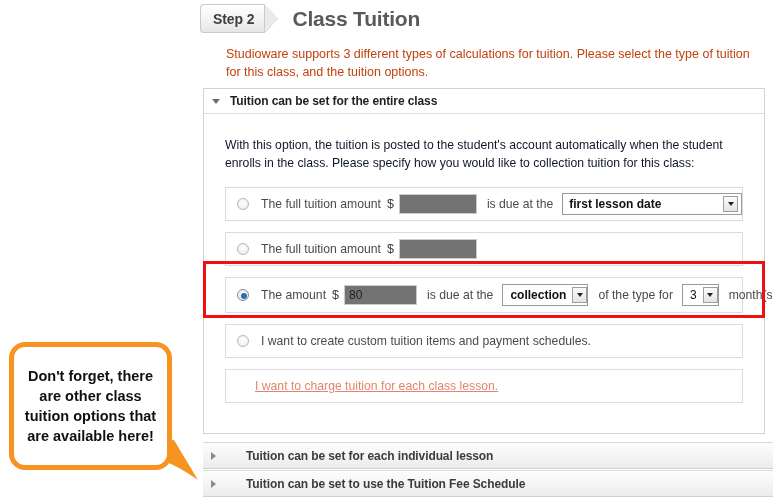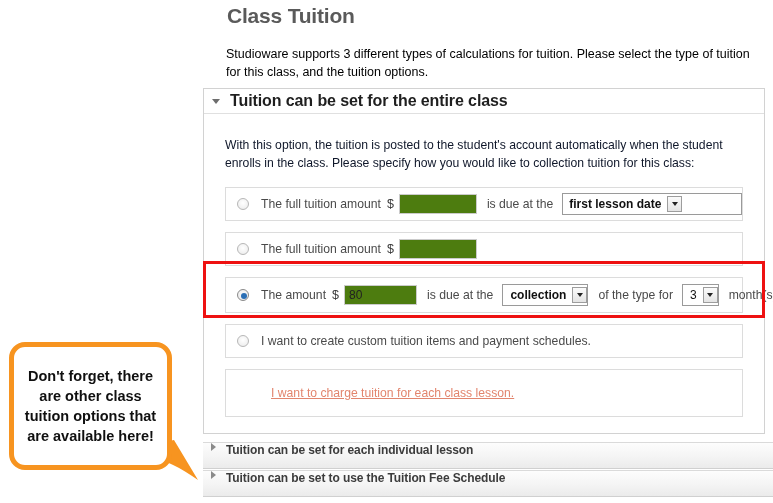--- a/index.html
+++ b/index.html
@@ -60,21 +60,21 @@
   }
 
   
   .intro {
     position: absolute;
     left: 226px;
     top: 45px;
     width: 536px;
     font-size: 12.5px;
     line-height: 18px;
-    color: #000000;
+    color: #c2410c;
   }
 
   
   .panel {
     position: absolute;
     left: 203px;
     top: 88px;
     width: 562px;
     height: 346px;
     background: #ffffff;
@@ -96,21 +96,21 @@
     border-left: 4px solid transparent;
     border-right: 4px solid transparent;
     border-top: 5px solid #6d6d6d;
   }
   .tri-right {
     border-top: 4px solid transparent;
     border-bottom: 4px solid transparent;
     border-left: 5px solid #8b8b8b;
   }
   .panel-header-label {
-    font-size: 16px;
+    font-size: 12px;
     font-weight: bold;
     color: #1f1f1f;
     letter-spacing: -0.1px;
   }
 
   .panel-body { padding: 22px 21px 0 21px; }
   .desc {
     font-size: 12.2px;
     line-height: 18px;
     color: #0f172a;
@@ -125,21 +125,21 @@
     background: #ffffff;
     height: 34px;
     display: flex;
     align-items: center;
     padding-left: 11px;
     margin-bottom: 11px;
     font-size: 12.2px;
     color: #4a4a4a;
   }
   .opt-row.tall { height: 36px; }
-  .opt-row.link-row { height: 48px; padding-left: 45px; }
+  .opt-row.link-row { height: 34px; padding-left: 29px; }
 
   .radio {
     width: 12px; height: 12px;
     border-radius: 50%;
     border: 1px solid #b7b7b7;
     background: radial-gradient(circle at 50% 40%, #ffffff 0%, #f0f0f0 70%, #e2e2e2 100%);
     flex: 0 0 auto;
     margin-right: 12px;
     position: relative;
   }
@@ -155,21 +155,21 @@
     border-radius: 50%;
     background: #2b6fb5;
   }
 
   .lbl { white-space: nowrap; }
   .dollar { margin: 0 5px 0 6px; font-size: 12.5px; color: #3a3a3a; }
 
   .txtbox {
     height: 20px;
     border: 1px solid #cbcbcb;
-    background: #4d7c0f;
+    background: #737373;
     font-family: "Liberation Sans", sans-serif;
     font-size: 12px;
     color: #222222;
     padding: 0 4px;
     outline: none;
   }
   .txtbox.w80 { width: 78px; }
   .txtbox.w71 { width: 73px; }
 
   .gap-l { margin-left: 10px; }
@@ -179,21 +179,21 @@
   .sel {
     display: inline-flex;
     align-items: center;
     height: 22px;
     border: 1px solid #9a9a9a;
     background: #ffffff;
     font-size: 12px;
     color: #111111;
     padding-left: 6px;
   }
-  .sel.wide { width: 198px; padding-right: 3px; }
+  .sel.wide { width: 198px; justify-content: space-between; padding-right: 3px; }
   .sel-text { font-weight: bold; white-space: nowrap; }
   .sel-text.norm { font-weight: normal; }
   .sel-arrow {
     width: 15px; height: 16px;
     margin-left: 6px;
     border: 1px solid #9d9d9d;
     background: linear-gradient(to bottom, #fbfbfb, #e4e4e4);
     display: inline-flex;
     align-items: center;
     justify-content: center;
@@ -227,24 +227,26 @@
     z-index: 5;
   }
 
   
   .acc {
     position: absolute;
     left: 203px;
     width: 570px;
     height: 27px;
     display: flex;
+    align-items: center;
     padding-left: 8px;
     background: linear-gradient(to bottom, #fdfdfd 0%, #f4f4f4 55%, #ebebeb 100%);
     border-top: 1px solid #dadada;
     border-bottom: 1px solid #d0d0d0;
+    gap: 20px;
   }
   .acc-label {
     font-size: 12px;
     font-weight: bold;
     color: #3c3c3c;
     letter-spacing: -0.1px;
   }
   #acc1 { top: 442px; }
   #acc2 { top: 470px; }
 
@@ -280,20 +282,29 @@
     z-index: 7;
   }
   .callout-tail svg { display: block; }
 </style>
 </head>
 <body>
 
 <div id="screen">
 
   <div class="step-header">
+    <div class="step-badge-wrap">
+      <span class="step-badge">Step 2</span>
+      <span class="step-arrow">
+        <svg width="15" height="29" viewBox="0 0 15 29">
+          <path d="M0.5 0.5 L13.5 14.5 L0.5 28.5 Z" fill="#eaeaea" stroke="#c9c9c9" stroke-width="1"></path>
+          <path d="M0.5 0.5 L13 14 L0.5 27" fill="none" stroke="#f7f7f7" stroke-width="1"></path>
+        </svg>
+      </span>
+    </div>
     <span class="page-title">Class Tuition</span>
   </div>
 
   <div class="intro">Studioware supports 3 different types of calculations for tuition. Please select the type of tuition for this class, and the tuition options.</div>
 
   <div class="panel">
 
     <div class="panel-header">
       <span class="tri tri-down"></span>
       <span class="panel-header-label">Tuition can be set for the entire class</span>

